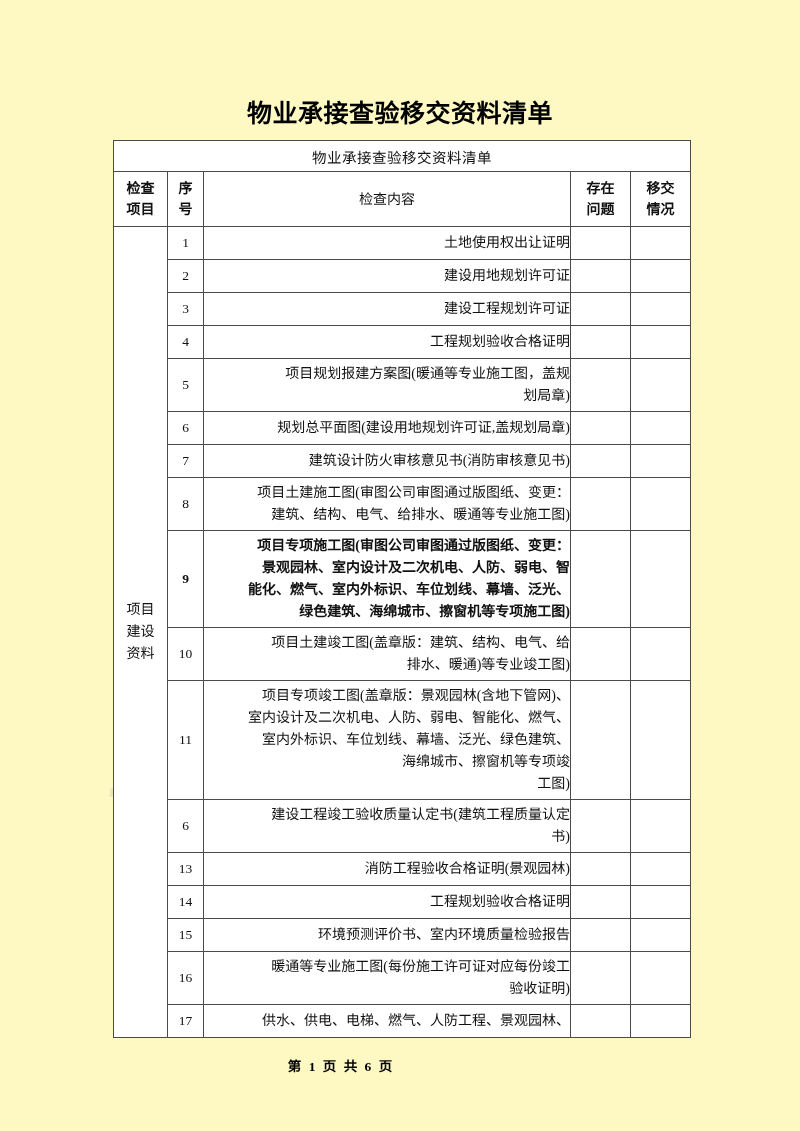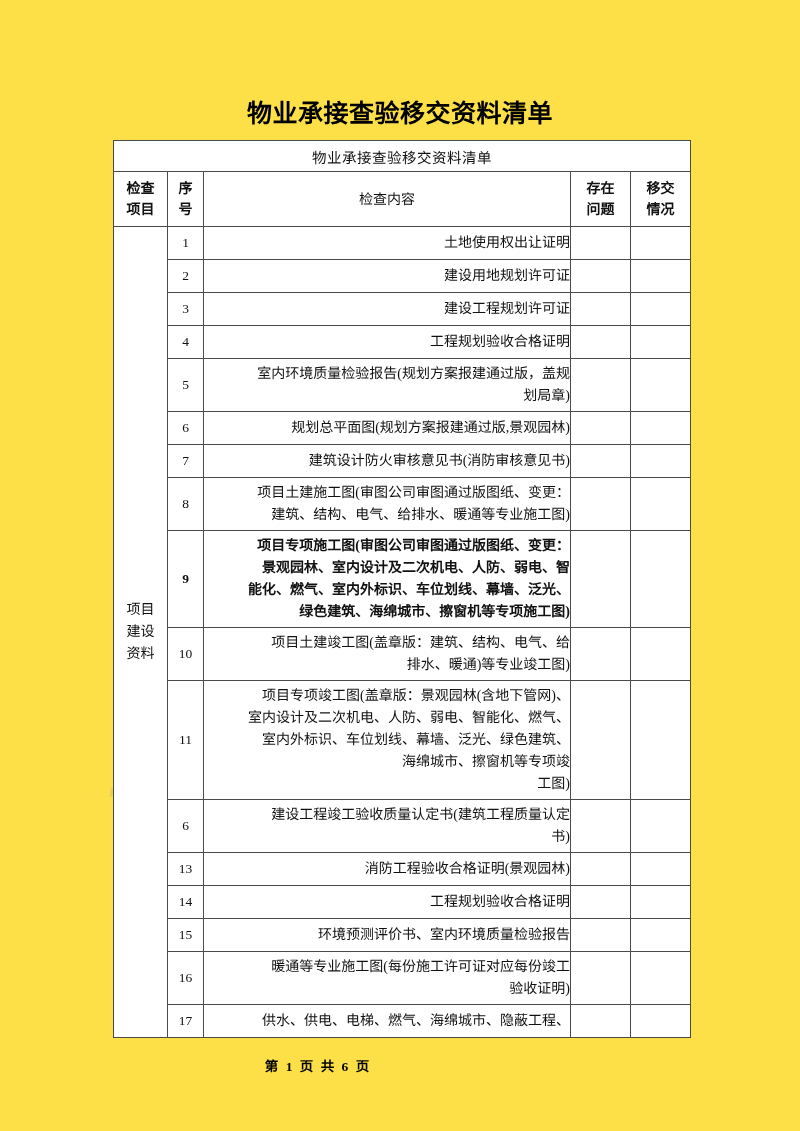--- a/index.html
+++ b/index.html
@@ -15,21 +15,21 @@
     font-family: "Liberation Serif", "DejaVu Serif", serif;
     color: #1a1a1a;
     overflow: hidden;
   }
 
   .page {
     position: relative;
     width: 800px;
     height: 1131px;
     box-sizing: border-box;
-    background: #fde047;
+    background: #fef9c3;
   }
 
   
   .watermark-layer {
     position: absolute;
     left: 0; top: 0;
     width: 800px;
     height: 1131px;
     pointer-events: none;
     z-index: 5;
@@ -160,20 +160,21 @@
     left: 0;
     top: 1055px;
     width: 636px;
     text-align: center;
     font-family: "Liberation Serif", "DejaVu Serif", serif;
     font-weight: 700;
     font-size: 13.5px;
     letter-spacing: 2px;
     color: #000;
     z-index: 10;
+    padding-left: 23px;
   }
 </style>
 </head>
 <body>
 
 <div class="page">
 
   <div class="watermark-layer">
     <div class="wm wm-a">浙江</div>
     <div class="wm wm-b">浙江省</div>
@@ -241,28 +242,28 @@
             <td class="blank-cell"></td>
           </tr>
           <tr class="r1">
             <td class="no-cell">4</td>
             <td class="body-cell">工程规划验收合格证明</td>
             <td class="blank-cell"></td>
             <td class="blank-cell"></td>
           </tr>
           <tr class="r2">
             <td class="no-cell">5</td>
-            <td class="body-cell">室内环境质量检验报告(规划方案报建通过版，盖规
+            <td class="body-cell">项目规划报建方案图(暖通等专业施工图，盖规
 划局章)</td>
             <td class="blank-cell"></td>
             <td class="blank-cell"></td>
           </tr>
           <tr class="r1">
             <td class="no-cell">6</td>
-            <td class="body-cell">规划总平面图(规划方案报建通过版,景观园林)</td>
+            <td class="body-cell">规划总平面图(建设用地规划许可证,盖规划局章)</td>
             <td class="blank-cell"></td>
             <td class="blank-cell"></td>
           </tr>
           <tr class="r1">
             <td class="no-cell">7</td>
             <td class="body-cell">建筑设计防火审核意见书(消防审核意见书)</td>
             <td class="blank-cell"></td>
             <td class="blank-cell"></td>
           </tr>
           <tr class="r2">
@@ -325,21 +326,21 @@
           </tr>
           <tr class="r2">
             <td class="no-cell">16</td>
             <td class="body-cell">暖通等专业施工图(每份施工许可证对应每份竣工
 验收证明)</td>
             <td class="blank-cell"></td>
             <td class="blank-cell"></td>
           </tr>
           <tr class="r1">
             <td class="no-cell">17</td>
-            <td class="body-cell">供水、供电、电梯、燃气、海绵城市、隐蔽工程、</td>
+            <td class="body-cell">供水、供电、电梯、燃气、人防工程、景观园林、</td>
             <td class="blank-cell"></td>
             <td class="blank-cell"></td>
           </tr>
         </tbody>
     </table>
   </div>
 
   <div class="footer">第 1 页 共 6 页</div>
 
 </div>

